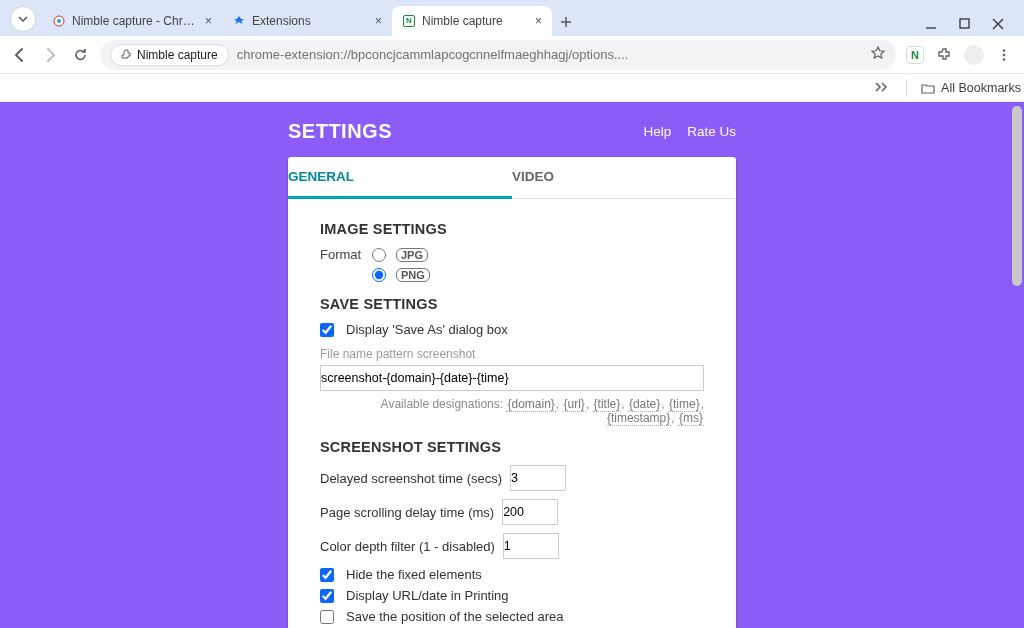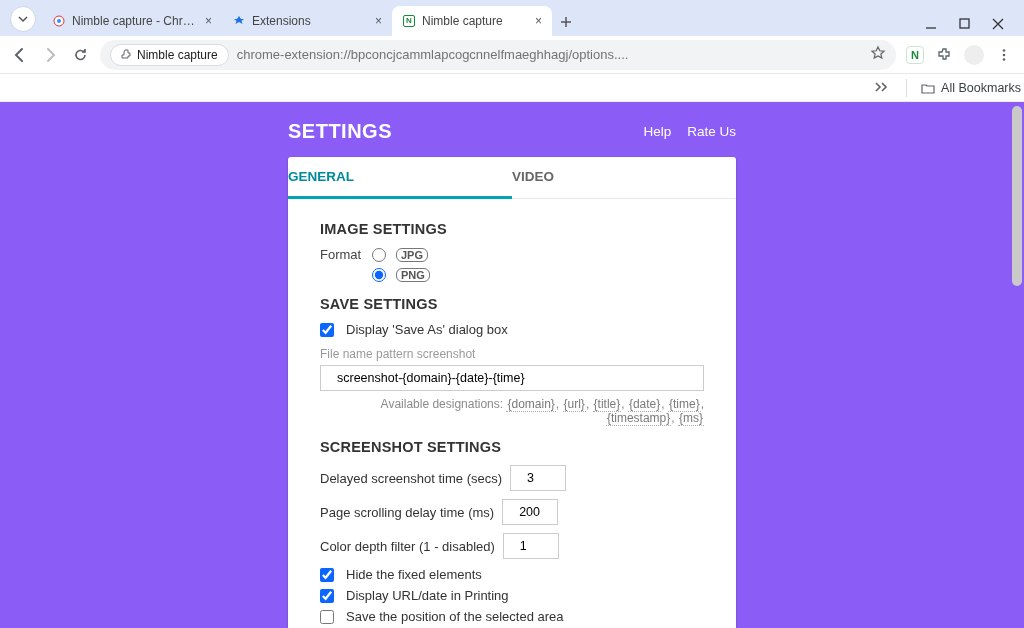--- a/index.html
+++ b/index.html
@@ -44,21 +44,21 @@
   .sect { margin-top:14px; }
   .sect:first-child { margin-top:4px; }
   .sect h2 { font-size:14.5px; font-weight:700; margin-bottom:10px; letter-spacing:0.2px;}
   .row { display:flex; align-items:center; font-size:13px; margin:6px 0; }
   .row label { display:flex; align-items:center; gap:6px; }
   .radio-row .fmt-label { width:52px; color:#444; }
   input[type=radio]{ width:14px; height:14px; accent-color:#0a66ff; margin-right:4px;}
   .fmtbox { border:1px solid #777; padding:0 4px; font-size:11px; font-weight:600; color:#555; border-radius:6px; }
   input[type=checkbox]{ width:14px;height:14px;accent-color:#0a66ff;margin-right:6px;}
   .small-label { font-size:12px; color:#9a9a9a; margin:10px 0 4px 0;}
-  .txt { width:100%; border:1px solid #ccc; padding:5px 16px; font-size:12.5px;}
+  .txt { width:100%; border:1px solid #ccc; padding:5px 0; font-size:12.5px;}
   .txt.small { width:56px; }
   .desig { font-size:12px; color:#8a8a8a; margin-top:6px;text-align:right;}
   .desig .tok { border-bottom:1px dotted #aaa; padding:0 1px; color:#7a7a7a;}
   .setting-row { display:flex; align-items:center; gap:8px; font-size:13px; margin:8px 0;}
   .setting-row span.lbl { min-width:0; }
   a.linklike { color:#fff; text-decoration:none;}
 </style>
 </head>
 <body>
 

